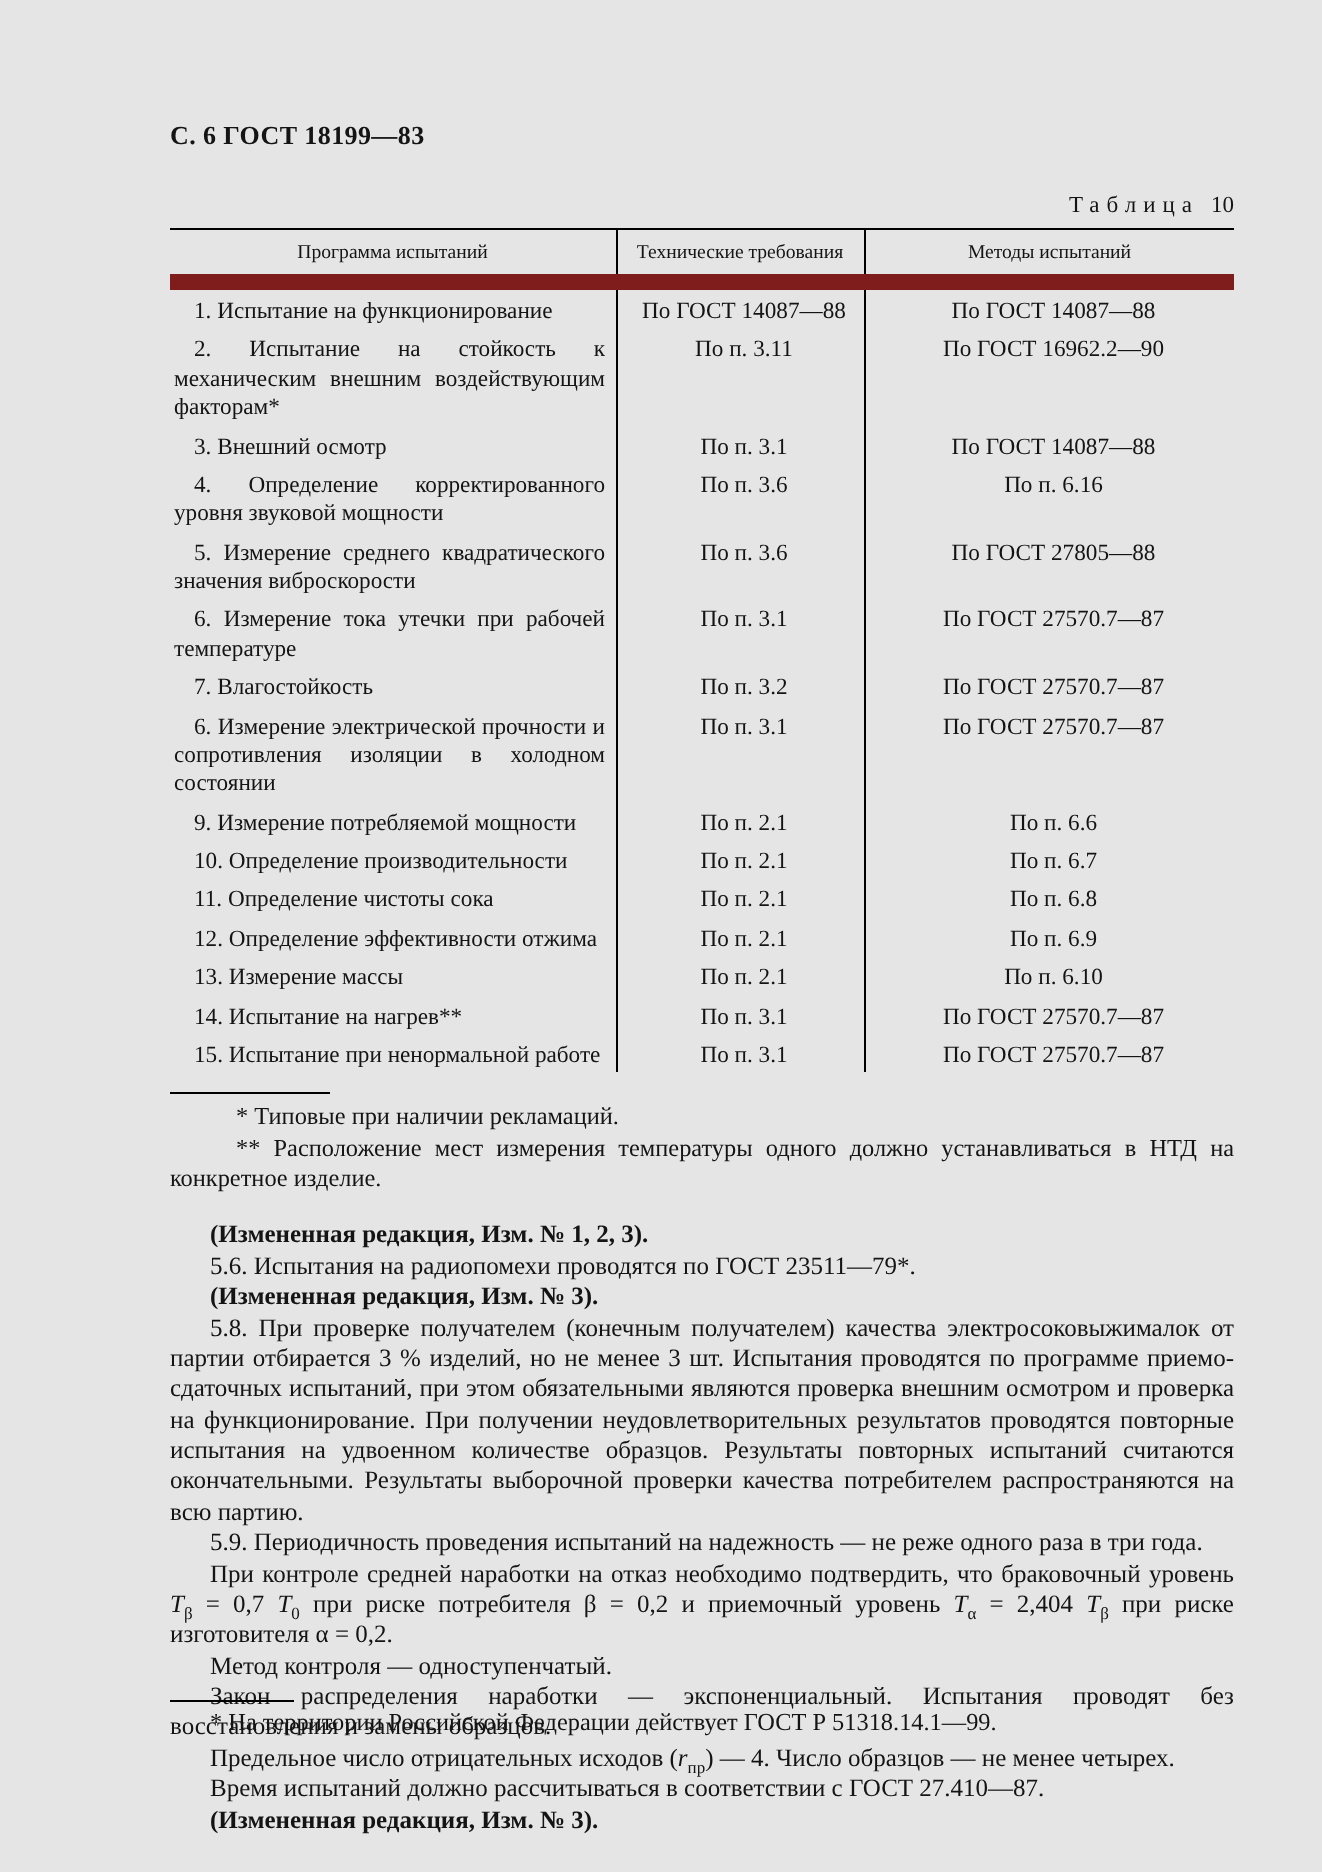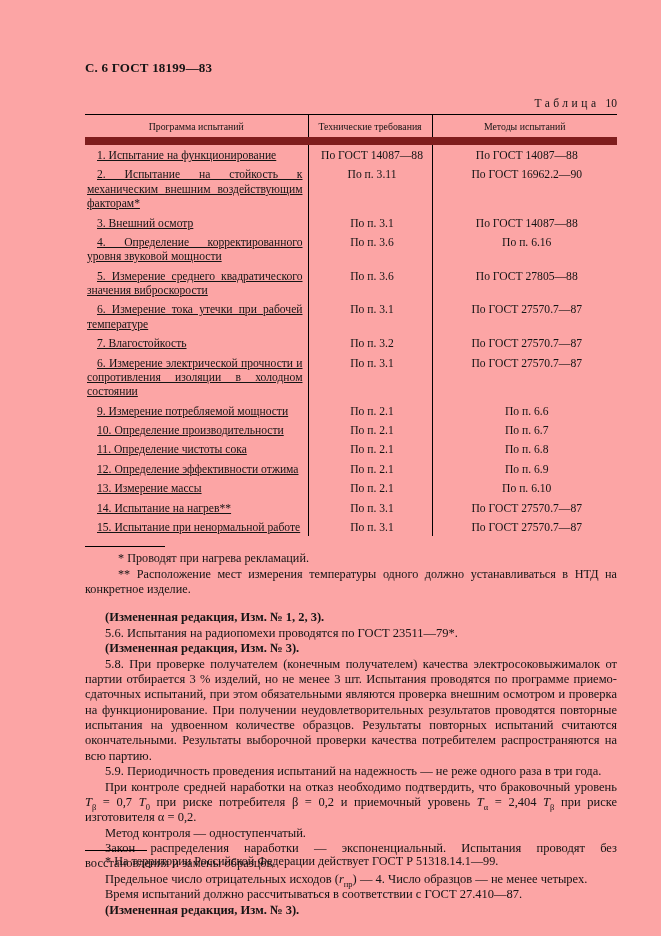--- a/index.html
+++ b/index.html
@@ -1,37 +1,37 @@
 <!DOCTYPE html>
 <html><head>
 <meta charset="utf-8">
 <style>
   html,body{margin:0;padding:0;background:#ffffff;}
   .page{
-    position:relative;width:661px;height:936px;background:#fca5a5;
+    position:relative;width:661px;height:936px;background:#e5e5e5;
     color:#141414;font-family:"Liberation Serif", serif;overflow:hidden;
   }
   .content{position:absolute;left:85px;top:60px;width:532px;}
   .running-header{font-weight:bold;font-size:13px;letter-spacing:.2px;}
   .table-caption{margin-top:21px;text-align:right;font-size:11.5px;}
   .table-caption .spaced{letter-spacing:3.5px;}
   .table-caption .num{margin-left:6px;}
 
   table.tests{width:532px;table-layout:fixed;border-collapse:collapse;margin-top:5px;border-top:1px solid #000;}
   table.tests col.c1{width:223px;} table.tests col.c2{width:124px;} table.tests col.c3{width:185px;}
   table.tests thead th{
     font-weight:normal;font-size:9.8px;text-align:center;
     padding:6px 4px 5px;border-bottom:8px solid #7f1d1d;
   }
   table.tests th + th, table.tests td + td{border-left:1px solid #000;text-align:center;}
   table.tests tbody td{
     font-size:11.6px;line-height:1.24;vertical-align:top;
     padding:4px 4px 1px 8px;
   }
-  table.tests tbody td.c1{text-align:justify;text-indent:10px;padding-left:2px;padding-right:5px;text-decoration:underline;}
+  table.tests tbody td.c1{text-align:justify;text-indent:10px;padding-left:2px;padding-right:5px;}
 
   .footnote-rule{width:80px;height:1px;background:#000;margin-top:10px;}
   .footnote-block p{margin:0;font-size:12.2px;line-height:1.26;text-align:justify;text-indent:33px;}
   .footnote-block p:first-of-type{margin-top:4px;}
 
   .paragraphs{margin-top:13px;}
   p.para{margin:0;font-size:12.5px;line-height:1.23;text-align:justify;text-indent:20px;}
   p.para.bold{font-weight:bold;}
   p.para sub{font-size:8.5px;line-height:0;}
   p.para .it{font-style:italic;}
@@ -139,21 +139,21 @@
           <tr>
     <td class="c1">15. Испытание при ненормальной работе</td>
     <td class="c2">По п. 3.1</td>
     <td class="c3">По ГОСТ 27570.7—87</td>
   </tr>
         </tbody>
     </table>
 
     <div class="footnote-block">
       <div class="footnote-rule"></div>
-      <p>* Проводят при нагрева рекламаций.</p>
+      <p>* Типовые при наличии рекламаций.</p>
       <p>** Расположение мест измерения температуры одного должно устанавливаться в НТД на конкретное изделие.</p>
     </div>
 
     <div class="paragraphs" id="paragraphs">
         <p class="para bold"><span>(Измененная редакция, Изм. № 1, 2, 3).</span></p>
         <p class="para"><span>5.6. Испытания на радиопомехи проводятся по ГОСТ 23511—79*.</span></p>
         <p class="para bold"><span>(Измененная редакция, Изм. № 3).</span></p>
         <p class="para"><span>5.8. При проверке получателем (конечным получателем) качества электросоковыжималок от партии отбирается 3 % изделий, но не менее 3 шт. Испытания проводятся по программе приемо-сдаточных испытаний, при этом обязательными являются проверка внешним осмотром и проверка на функционирование. При получении неудовлетворительных результатов проводятся повторные испытания на удвоенном количестве образцов. Результаты повторных испытаний считаются окончательными. Результаты выборочной проверки качества потребителем распространяются на всю партию.</span></p>
         <p class="para"><span>5.9. Периодичность проведения испытаний на надежность — не реже одного раза в три года.</span></p>
         <p class="para"><span>При контроле средней наработки на отказ необходимо подтвердить, что браковочный уровень </span><span class="it">T</span><sub>β</sub><span> = 0,7 </span><span class="it">T</span><sub>0</sub><span> при риске потребителя β = 0,2 и приемочный уровень </span><span class="it">T</span><sub>α</sub><span> = 2,404 </span><span class="it">T</span><sub>β</sub><span> при риске изготовителя α = 0,2.</span></p>

